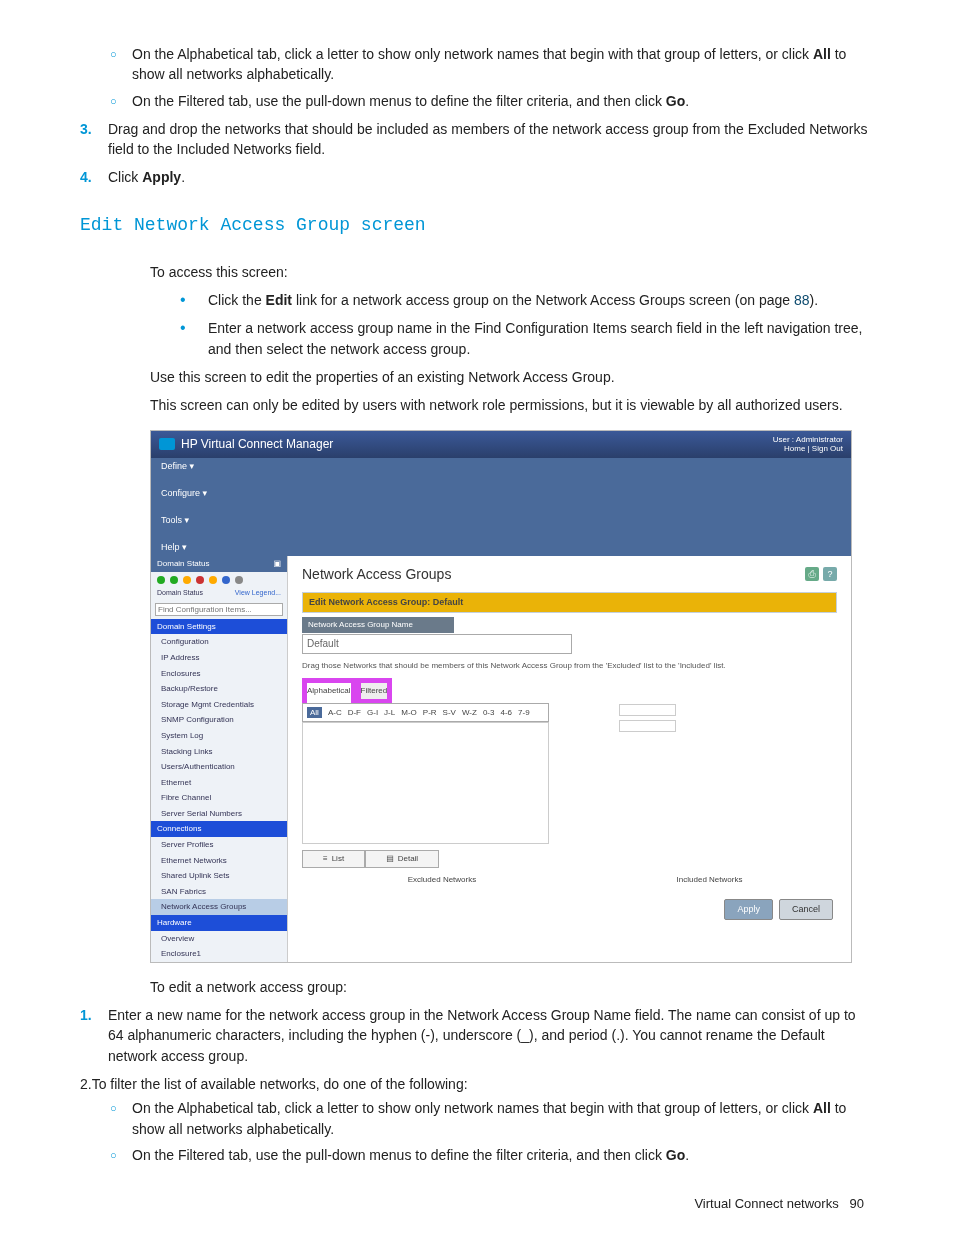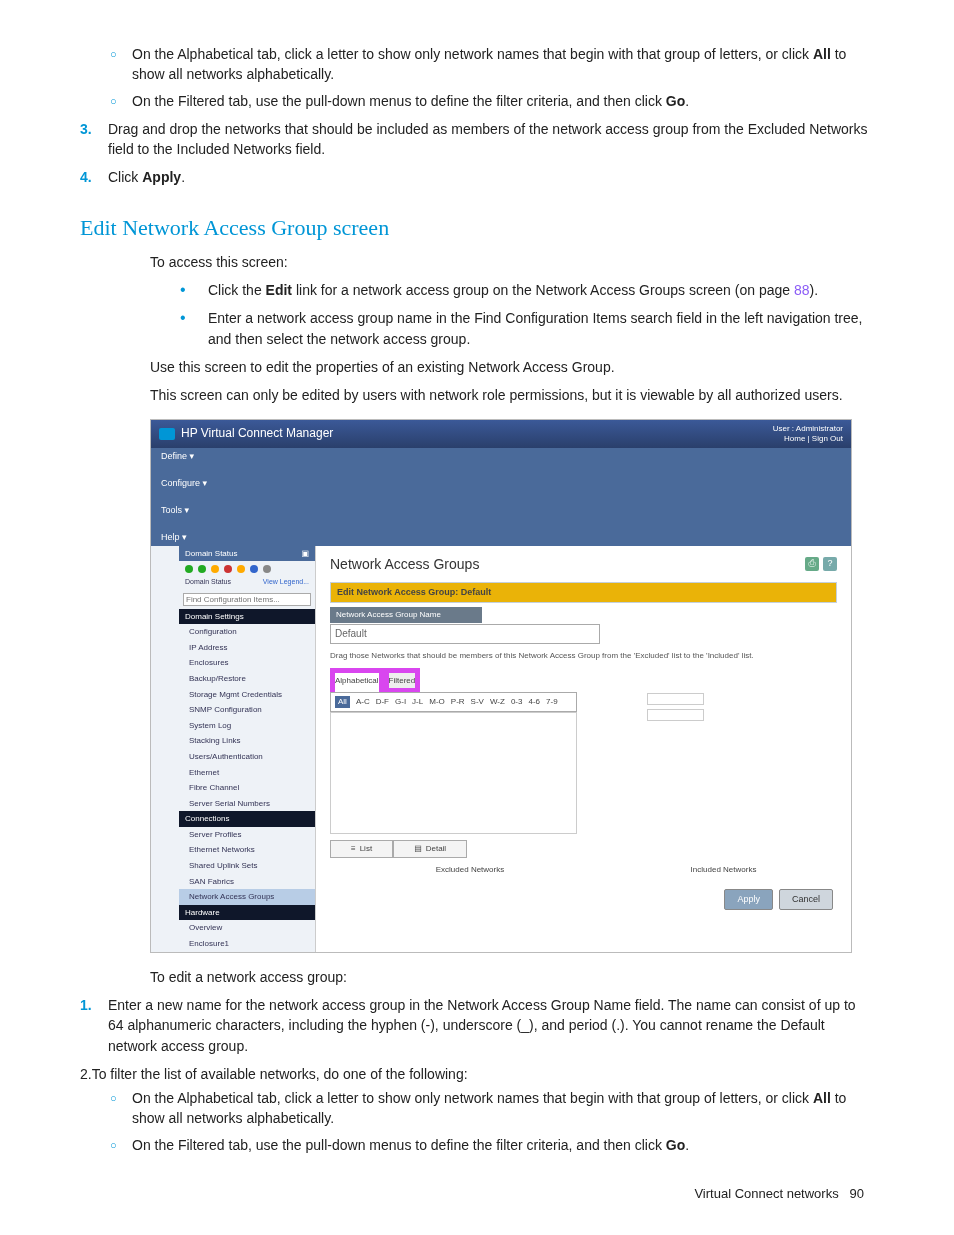--- a/index.html
+++ b/index.html
@@ -18,28 +18,28 @@
   .num-list > li > .txt { flex: 1; }
   .sub-list { list-style: none; padding: 0; margin: 4px 0 8px 30px; }
   .sub-list > li { display: flex; margin-bottom: 6px; }
   .sub-list > li > .bullet { min-width: 22px; color: #0096d6; font-size: 11px; padding-top: 3px; }
   .sub-list > li > .txt { flex: 1; }
   .dot-list { list-style: none; padding: 0; margin: 6px 0 6px 100px; }
   .dot-list > li { display: flex; margin-bottom: 8px; }
   .dot-list > li > .bullet { min-width: 28px; color: #0096d6; font-size: 16px; line-height: 1; padding-top: 2px; }
   .dot-list > li > .txt { flex: 1; }
   h2.section-heading {
-    font-family: Liberation Serif, serif;
+    font-family: Liberation Mono, monospace;
     font-weight: normal;
-    font-size: 22px;
+    font-size: 18px;
     color: #0096d6;
-    margin: 24px 0 8px 0;
+    margin: 24px 0 24px 0;
   }
   .para { margin: 8px 0 8px 70px; }
-  .link-blue { color: #8b5cf6; }
+  .link-blue { color: #0c4a6e; }
 
   
   .vcm-shot {
     margin: 14px 0 14px 70px;
     width: 700px;
     border: 1px solid #bbb;
     font-size: 9px;
     color: #444;
     background: #fff;
   }
@@ -62,30 +62,29 @@
     display:flex;
     gap:14px;
     flex-direction:column;
   }
   .vcm-body { display:flex; min-height: 380px; }
   .vcm-sidebar {
     width: 136px;
     background: #eef2f7;
     border-right: 1px solid #ccc;
     font-size: 8px;
-    padding-left: 28px;
   }
   .vcm-sidehead { background:#4a6a9a; color:#fff; padding:2px 6px; display:flex; justify-content:space-between; }
   .vcm-status-icons { padding:4px 6px; display:flex; flex-wrap:wrap; gap:5px; align-items:center; }
   .ico { width:8px; height:8px; border-radius:50%; display:inline-block; }
   .ico.g{background:#2a2;} .ico.r{background:#c33;} .ico.y{background:#fa0;}
   .ico.grey{background:#888;} .ico.b{background:#36c;}
   .vcm-findbox { margin:3px 4px;text-decoration:underline; }
   .vcm-findbox input { width: 100%; font-size:8px; padding:1px 2px; box-sizing:border-box; border:1px solid #aaa; }
-  .vcm-navsect { background:#0f172a; color:#fff; padding:2px 6px; }
+  .vcm-navsect { background:#1d4ed8; color:#fff; padding:2px 6px; }
   .vcm-navitem { padding:2px 10px; color:#335; cursor:default; }
   .vcm-navitem.sel { background:#b8cde6; }
   .vcm-main { flex:1; background:#fff; padding:8px 14px; position:relative; }
   .vcm-main-title { font-size:14px; color:#333; margin-bottom:8px; display:flex; justify-content:space-between; align-items:center; }
   .help-icons { display:flex; gap:4px; }
   .help-icons span { width:14px; height:14px; background:#6a8; color:#fff; font-size:9px; display:flex; align-items:center; justify-content:center; border-radius:2px; }
   .help-icons span.q { background:#7aa; }
   .panel-head { background:#eab308; padding:3px 6px; font-size:9px; font-weight:bold; border:1px solid #c4d0dc; }
   .field-label { background:#6a7a8a; color:#fff; padding:2px 6px; font-size:8px; margin-top:4px; width:140px; }
   .field-input { border:1px solid #aaa; padding:2px 4px; font-size:10px; width:260px; margin-top:1px; color:#666; }

